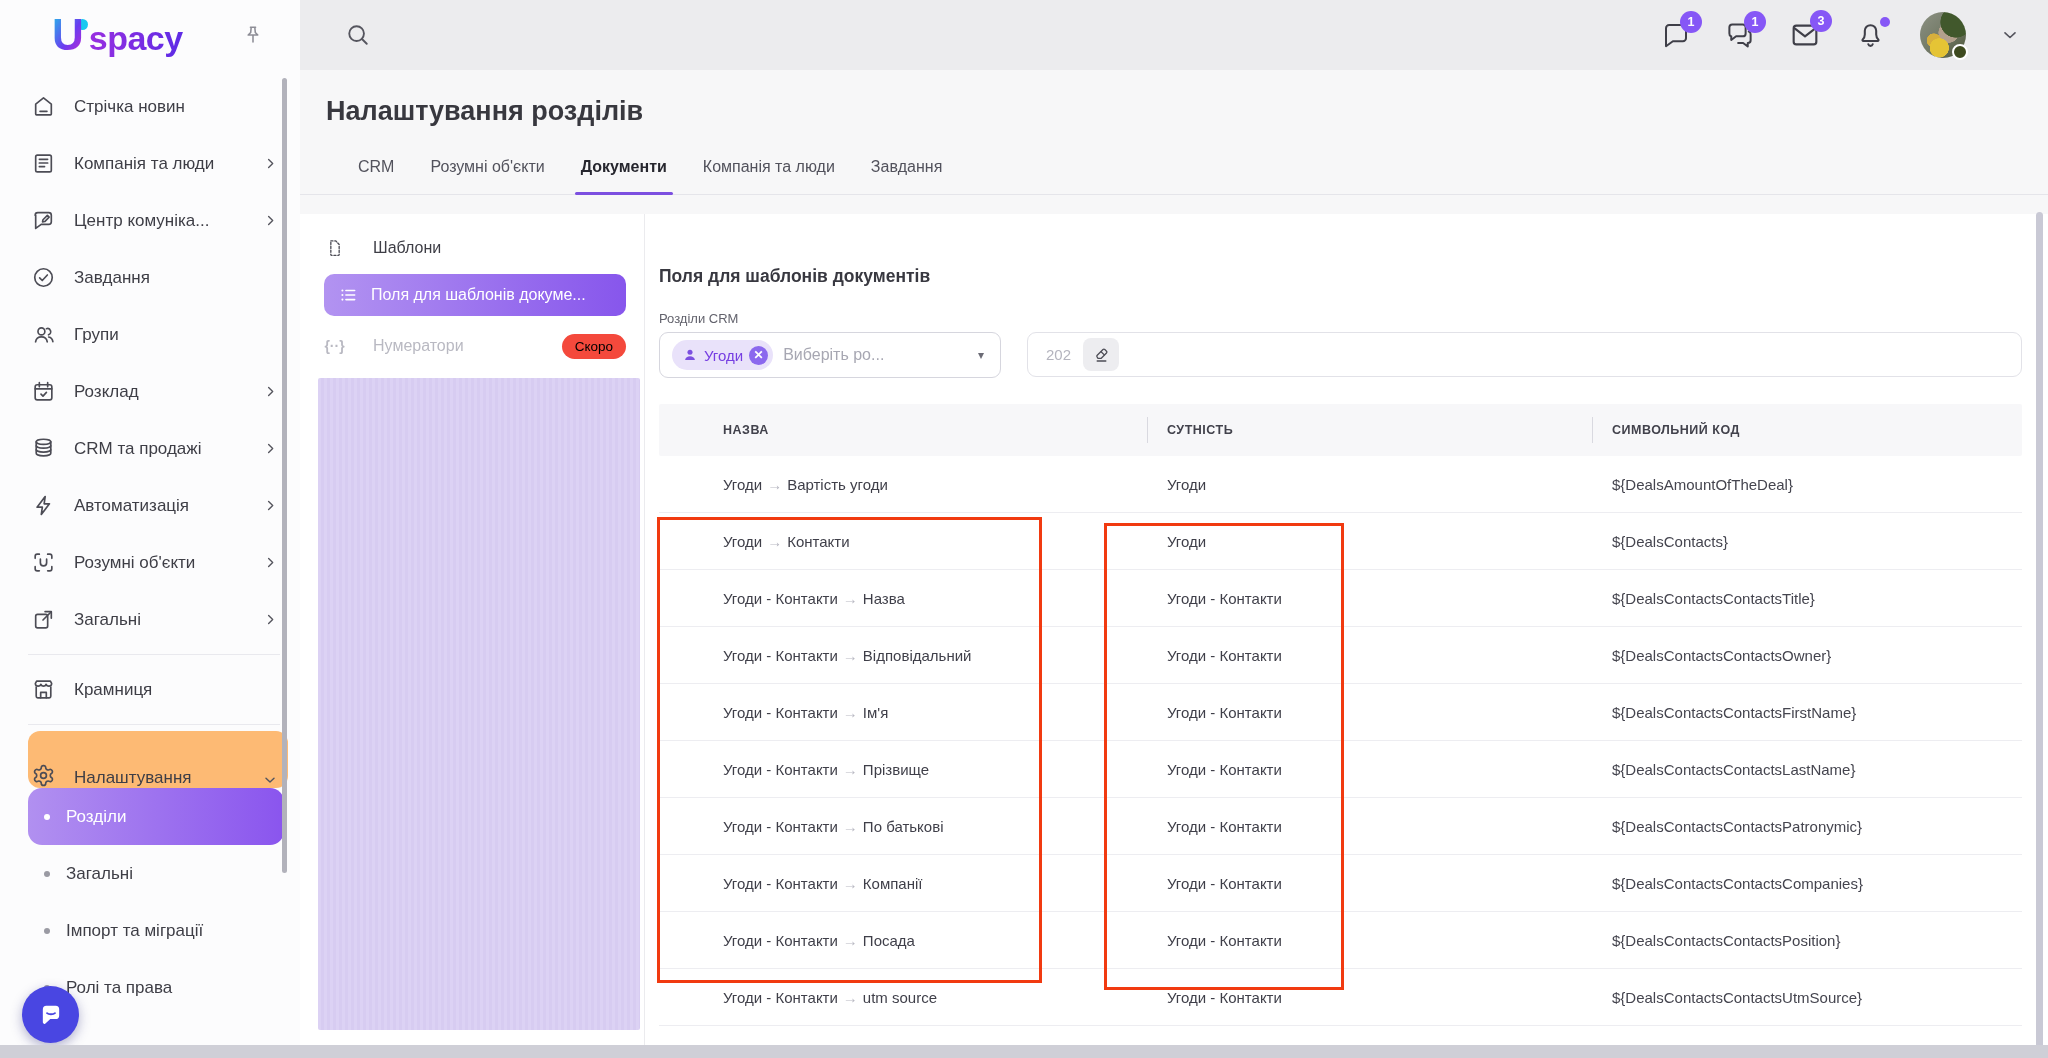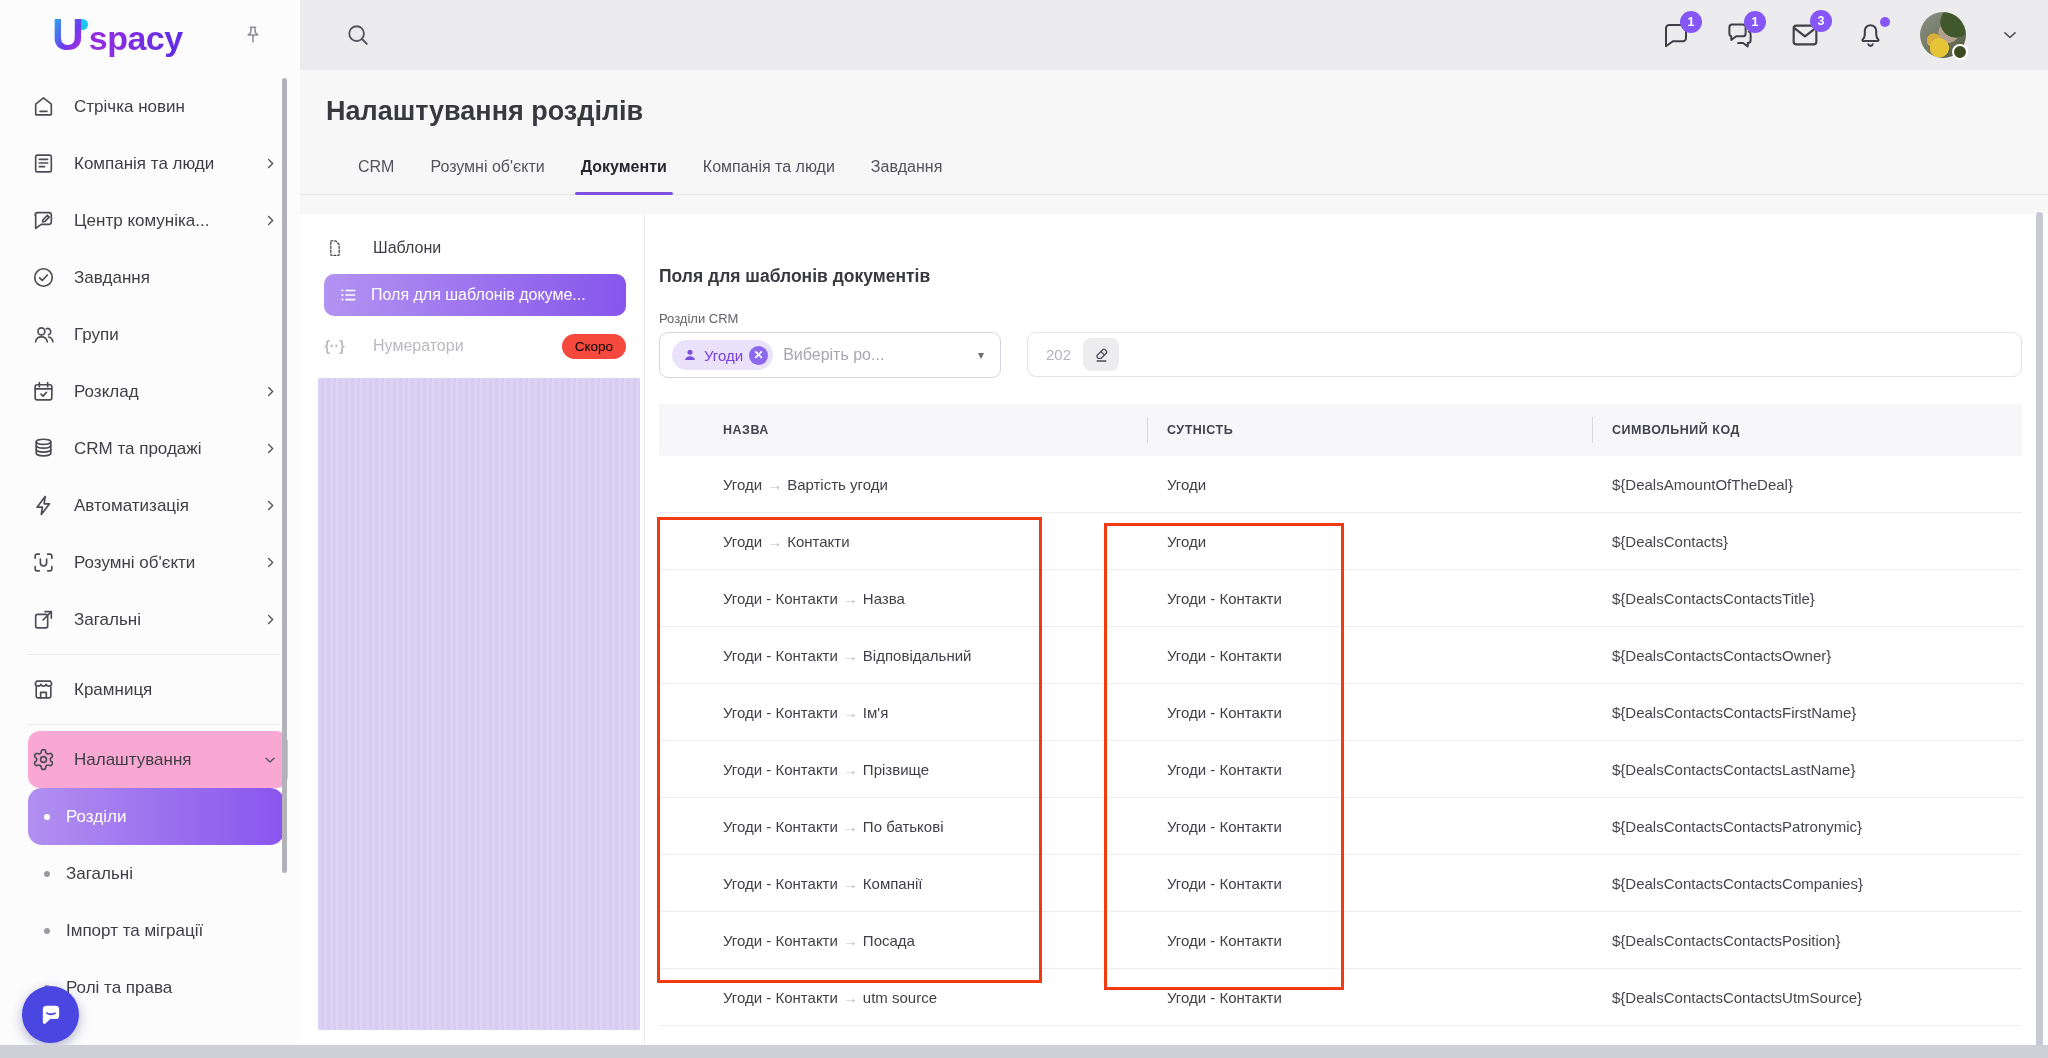--- a/index.html
+++ b/index.html
@@ -13,21 +13,21 @@
   .logo { display:flex; align-items:baseline; }
   .logo-u { font-size:44px; font-weight:800; line-height:1; background:linear-gradient(125deg,#27b4ea 5%,#6a3df0 55%,#c026d3 95%); -webkit-background-clip:text; background-clip:text; color:transparent; position:relative; }
   .logo-dot { width:11px; height:11px; border-radius:50%; background:#19c8f0; margin-left:-7px; margin-right:1px; align-self:flex-start; margin-top:6px; }
   .logo-text { font-size:34px; font-weight:700; letter-spacing:-.5px; background:linear-gradient(100deg,#9b2fe0,#5b2be6); -webkit-background-clip:text; background-clip:text; color:transparent; }
   .pin-btn { color:#8d8d96; display:flex; }
   .nav { padding:8px 12px 0 28px; display:flex; flex-direction:column; }
   .nav-item { height:57px; display:flex; align-items:center; gap:18px; font-size:17px; color:#3e3e46; cursor:pointer; border-radius:12px; padding:0 10px 0 2px; }
   .nav-item .nicon { width:26px; height:26px; color:#4c4c55; flex:none; display:flex; align-items:center; justify-content:center; }
   .nav-item .chev { margin-left:auto; color:#55555e; display:flex; }
   .nav-divider { height:1px; background:#e9e9ee; margin:6px 8px 6px 0; }
-  .nav-item.settings { background:#f9a8d4; }
+  .nav-item.settings { background:#fdba74;align-items:flex-end; }
   .sub-item { height:57px; display:flex; align-items:center; gap:16px; font-size:17px; color:#3e3e46; padding-left:16px; }
   .sub-item .dot { width:6px; height:6px; border-radius:50%; background:#9a9aa3; flex:none; }
   .sub-item.active { background:linear-gradient(90deg,#b røm,#8a55ee); background:linear-gradient(90deg,#b190f0,#8a55ee); color:#fff; border-radius:14px; margin-right:4px; }
   .sub-item.active .dot { background:#fff; }
   .sidebar-scroll { position:absolute; right:13px; top:78px; width:5px; height:795px; border-radius:3px; background:#b2b2bb; }
   .chat-fab { position:absolute; left:22px; top:986px; width:57px; height:57px; border-radius:50%; background:#4946e2; display:flex; align-items:center; justify-content:center; box-shadow:0 4px 12px rgba(40,40,120,.35); z-index:60; }
 
   
   .topbar { position:absolute; left:300px; top:0; right:0; height:70px; background:#ececee; display:flex; align-items:center; padding:0 28px 0 44px; z-index:5; }
   .tb-search { color:#55555e; display:flex; }

